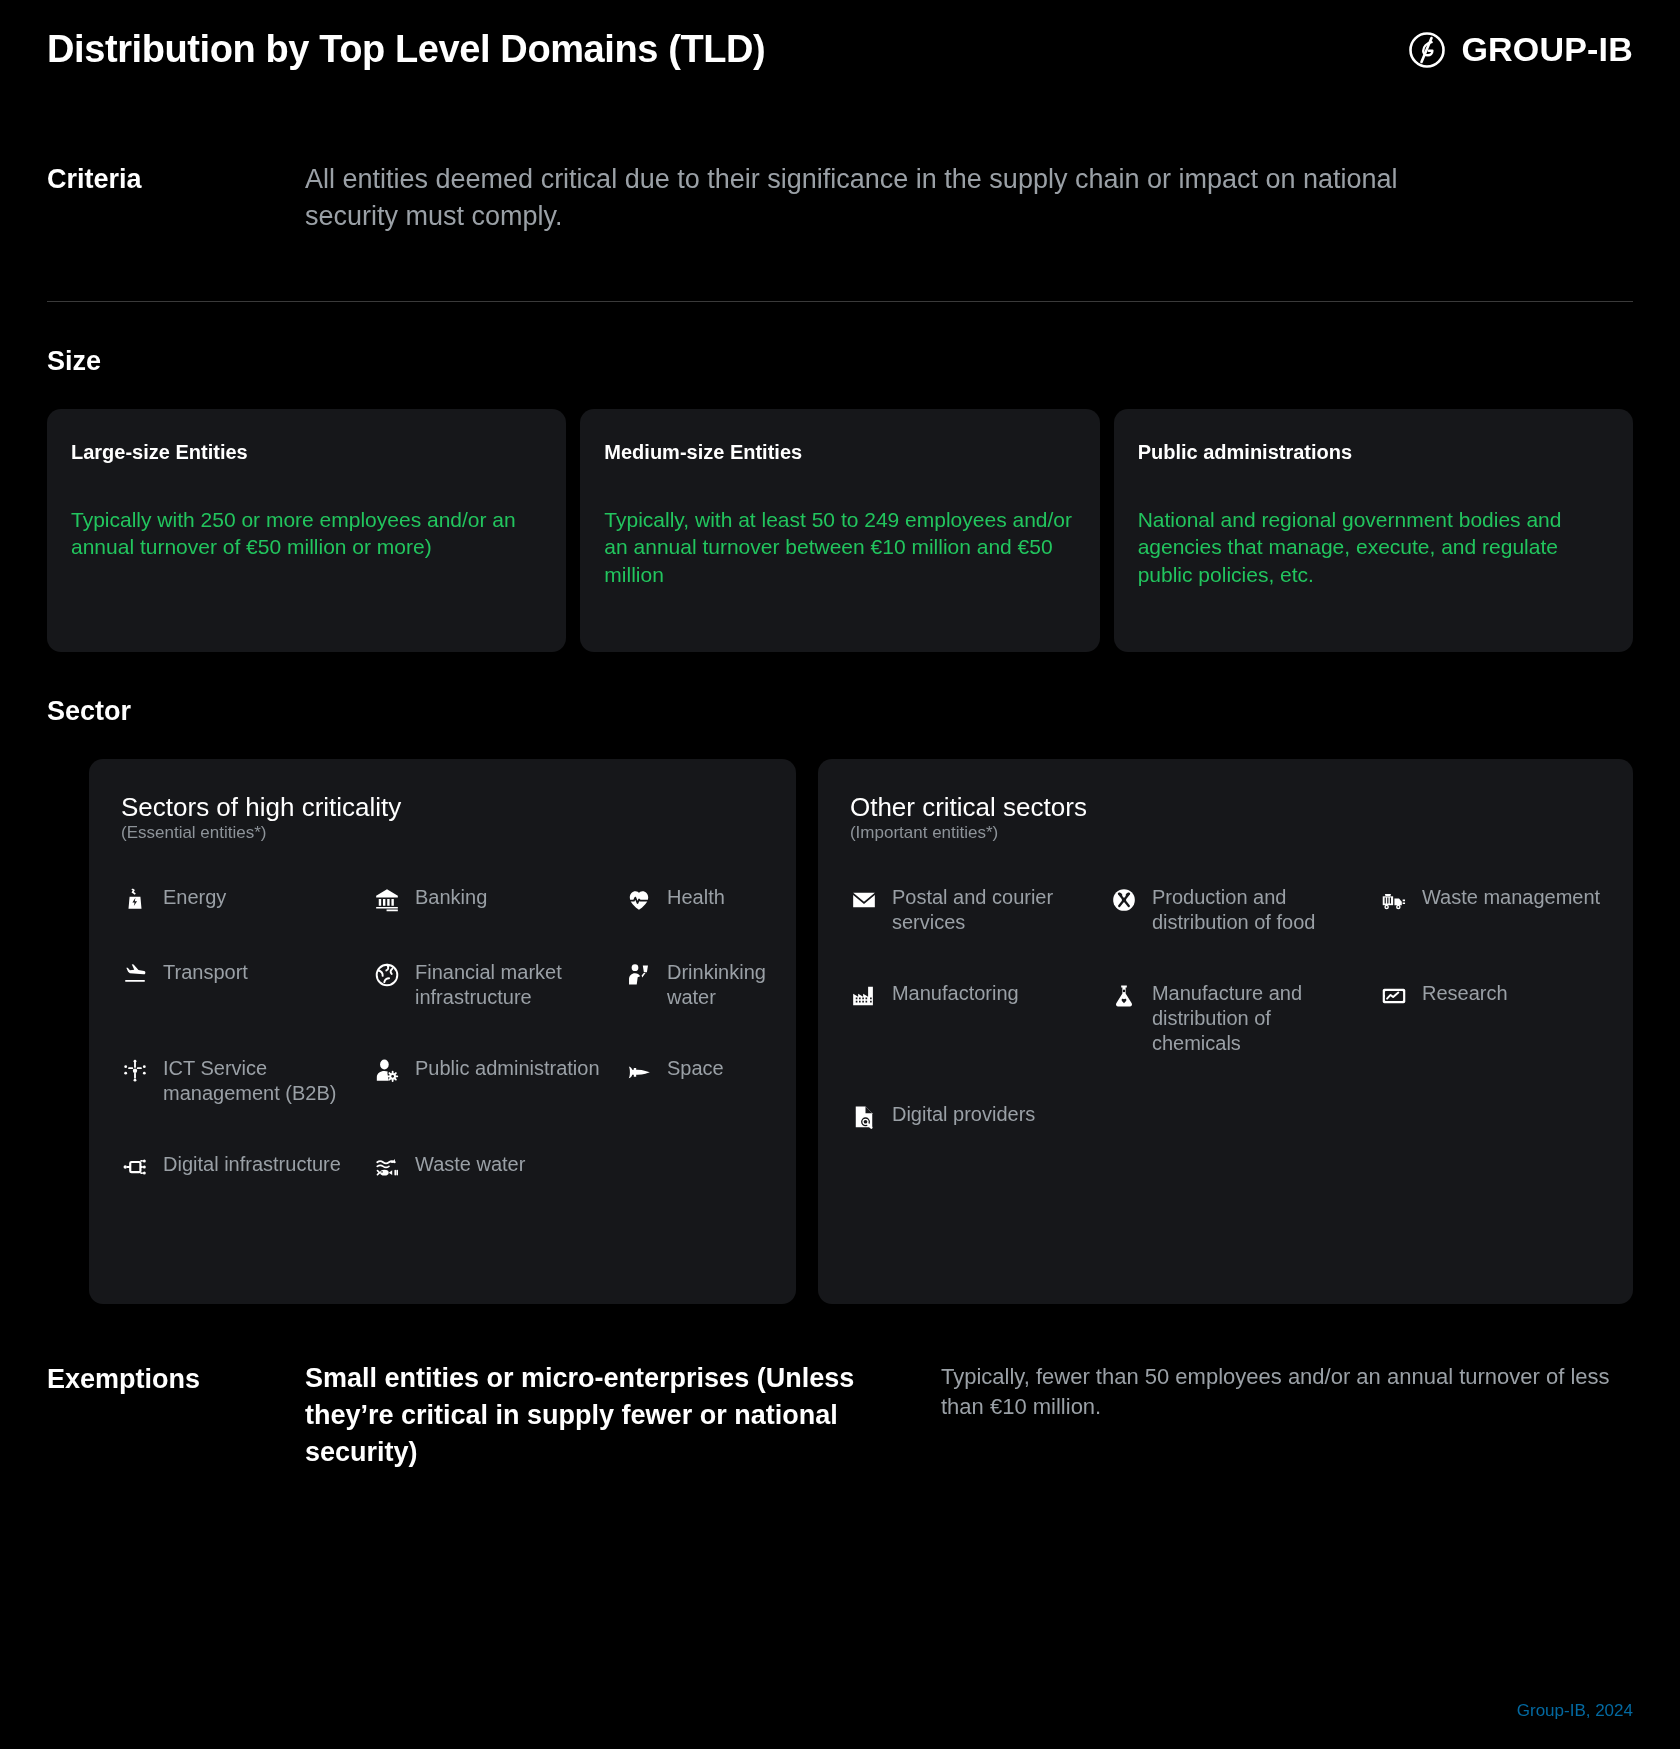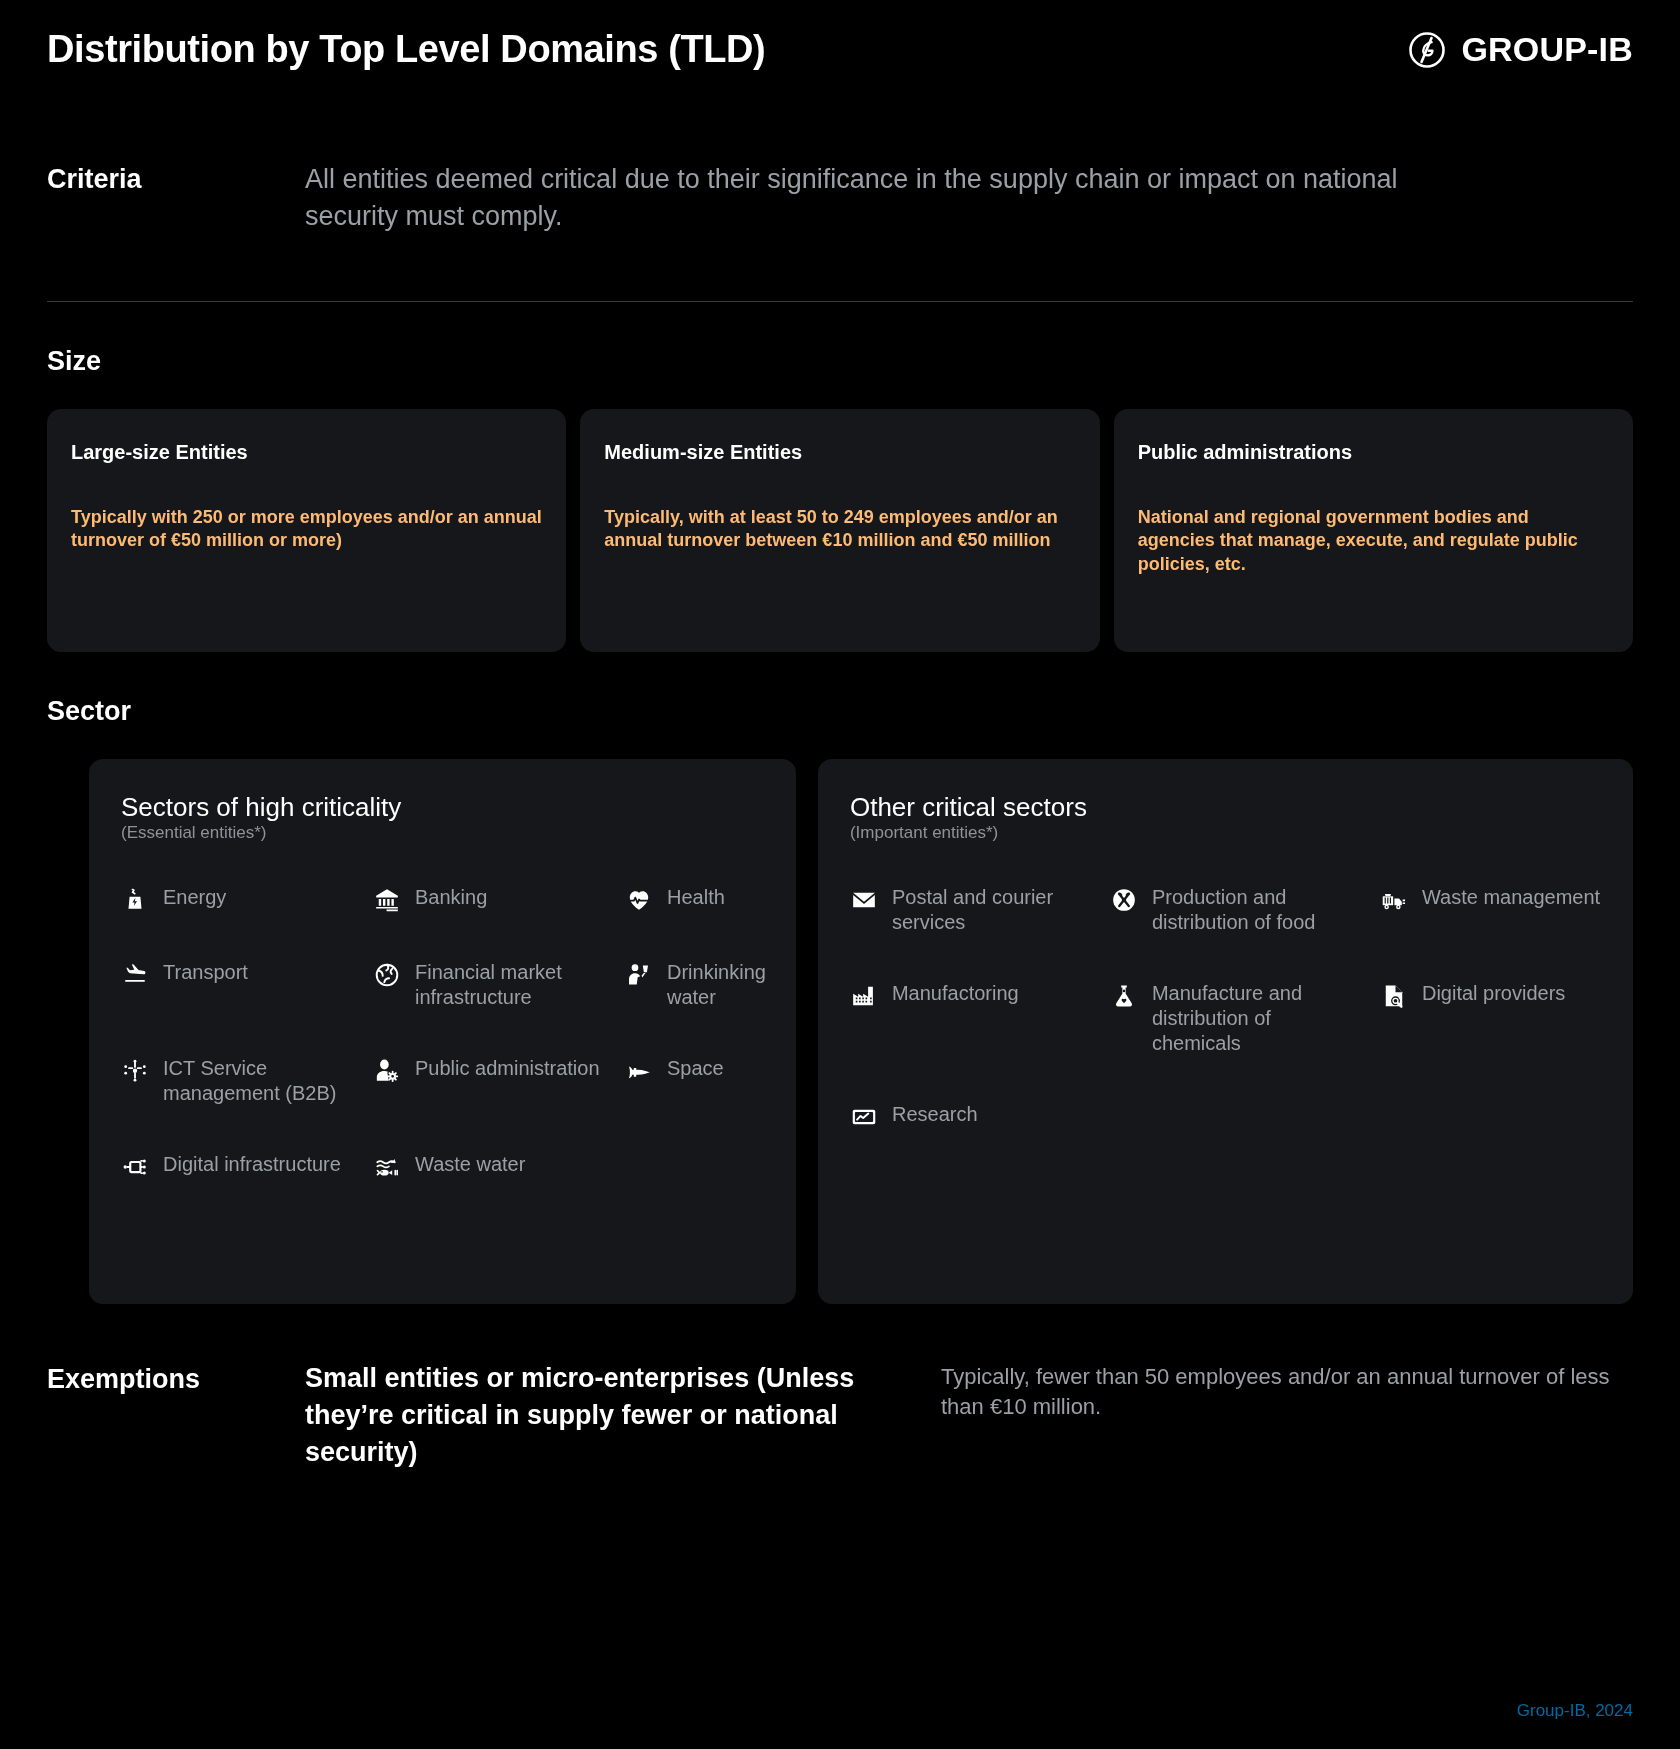--- a/index.html
+++ b/index.html
@@ -25,21 +25,21 @@
 
   .rule { height: 1px; background: #3a3a3a; margin: 65px 0 0 0; }
 
   
   .section-heading { color: #ffffff; font-size: 27px; font-weight: 700; margin-top: 44px; }
 
   
   .size-row { display: flex; gap: 14px; margin-top: 32px; }
   .size-card { flex: 1 1 0; background: #16171a; border-radius: 14px; padding: 32px 24px 38px 24px; min-height: 243px; }
   .size-card-title { color: #ffffff; font-size: 20px; font-weight: 700; margin-bottom: 42px; }
-  .size-card-body { color: #fdba74; font-size: 18px; line-height: 1.33; font-weight: bold; }
+  .size-card-body { color: #22c55e; font-size: 21px; line-height: 1.33; }
 
   
   .sector-row { display: flex; gap: 22px; margin-top: 32px; margin-left: 42px; }
   .sector-panel { background: #16171a; border-radius: 14px; padding: 34px 30px 30px 32px; }
   .sector-panel.left { flex: 0 0 704px; }
   .sector-panel.right { flex: 1 1 auto; }
   .panel-title { color: #ffffff; font-size: 26px; font-weight: 400; line-height: 1.1; }
   .panel-subtitle { color: #8d9399; font-size: 17px; margin-top: 2px; }
 
   .items-grid { display: grid; margin-top: 42px; column-gap: 10px; row-gap: 0; gap: 24px; }
@@ -288,43 +288,43 @@
                 <path d="M9.4 2.4h5.2v1.8h-1.1v5.4l5.6 9.2c.8 1.3-.1 3-1.7 3H6.6c-1.6 0-2.5-1.7-1.7-3l5.6-9.2V4.2H9.4V2.4z"></path>
                 <path d="M12 18.6c-1.1-1-2.2-1.8-2.2-2.9 0-.7.5-1.2 1.2-1.2.5 0 .8.3 1 .6.2-.3.5-.6 1-.6.7 0 1.2.5 1.2 1.2 0 1.1-1.1 1.9-2.2 2.9z" fill="#16171a"></path>
                 <path d="M11 6.2h2v2.2h-2z" fill="#16171a"></path>
               </svg>
             </span>
           <span class="lbl">Manufacture and distribution of chemicals</span>
         </div>
         <div class="sector-item">
           <span class="ico">
               <svg viewBox="0 0 24 24">
+                <rect x="1.6" y="5.4" width="20.8" height="13.2" rx="1.6"></rect>
+                <rect x="3.6" y="7.4" width="16.8" height="9.2" rx=".8" fill="#16171a"></rect>
+                <path d="M5.6 14.4l3.2-3.4 2.4 2 4.8-4.2" fill="none" stroke="#ffffff" stroke-width="1.8" stroke-linecap="round" stroke-linejoin="round"></path>
+                <circle cx="2.9" cy="12" r=".9"></circle>
+              </svg>
+            </span>
+          <span class="lbl">Research</span>
+        </div>
+
+        <div class="sector-item">
+          <span class="ico">
+              <svg viewBox="0 0 24 24">
                 <path d="M4.4 2.4h9l6.2 6.2v12.8H4.4V2.4z"></path>
                 <path d="M13.4 2.4l6.2 6.2h-6.2V2.4z" fill="#16171a"></path>
                 <circle cx="13.4" cy="16.4" r="4.1" fill="#16171a"></circle>
                 <circle cx="13.4" cy="16.4" r="2.9"></circle>
                 <circle cx="13.4" cy="16.4" r="1.7" fill="#16171a"></circle>
                 <path d="M15.8 18.8l3 3" stroke="#ffffff" stroke-width="2.2" stroke-linecap="round"></path>
               </svg>
             </span>
           <span class="lbl">Digital providers</span>
         </div>
 
-        <div class="sector-item">
-          <span class="ico">
-              <svg viewBox="0 0 24 24">
-                <rect x="1.6" y="5.4" width="20.8" height="13.2" rx="1.6"></rect>
-                <rect x="3.6" y="7.4" width="16.8" height="9.2" rx=".8" fill="#16171a"></rect>
-                <path d="M5.6 14.4l3.2-3.4 2.4 2 4.8-4.2" fill="none" stroke="#ffffff" stroke-width="1.8" stroke-linecap="round" stroke-linejoin="round"></path>
-                <circle cx="2.9" cy="12" r=".9"></circle>
-              </svg>
-            </span>
-          <span class="lbl">Research</span>
-        </div>
-
       </div>
     </div>
   </div>
 
   <div class="exemptions">
     <div class="exemptions-label">Exemptions</div>
     <div class="exemptions-strong">Small entities or micro-enterprises (Unless they’re critical in supply fewer or national security)</div>
     <div class="exemptions-note">Typically, fewer than 50 employees and/or an annual turnover of less than €10 million.</div>
   </div>
 

